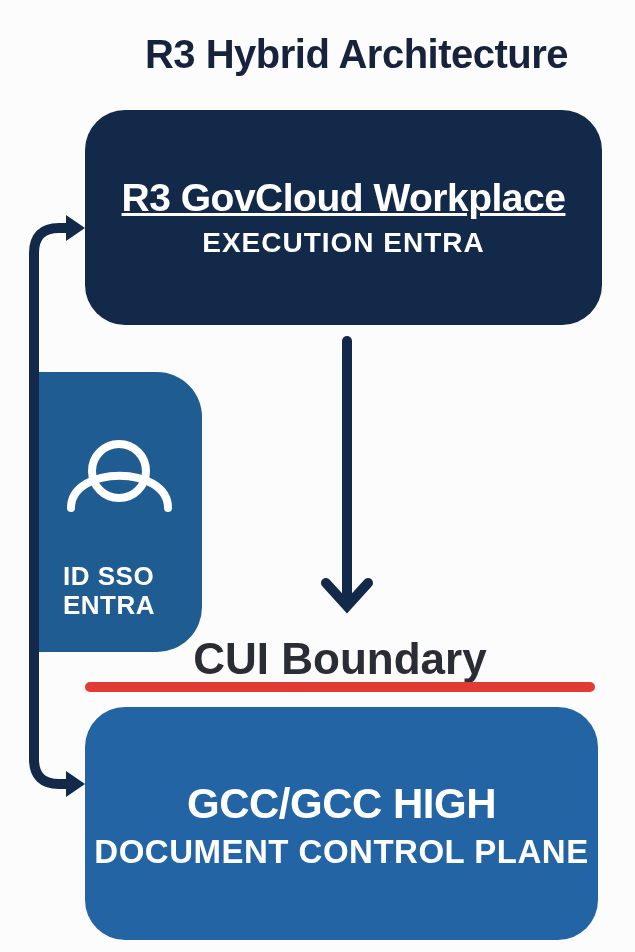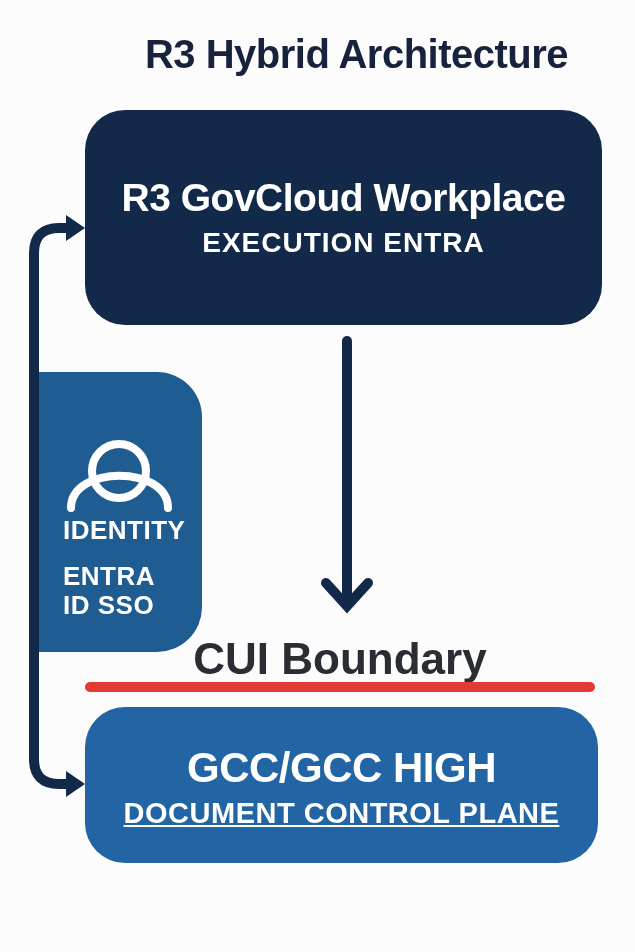--- a/index.html
+++ b/index.html
@@ -23,21 +23,21 @@
   .wires{position:absolute;top:0;left:0;width:635px;height:952px;z-index:1;}
   .wires path.line{fill:none;stroke:var(--navy,#12294a);stroke-width:10;stroke-linecap:round;}
   .wires polygon.head{fill:var(--navy,#12294a);}
   
   .exec-box{
     position:absolute;left:85px;top:110px;width:517px;height:215px;
     background:var(--navy,#12294a);border-radius:40px;
     display:flex;flex-direction:column;align-items:center;justify-content:center;
     gap:7px;z-index:2;color:#fff;text-align:center;
   }
-  .exec-box .box-title{font-size:39px;letter-spacing:-0.5px;}
+  .exec-box .box-title{font-size:39px;letter-spacing:-0.5px;text-decoration:underline;}
   .exec-box .box-subtitle{font-size:28px;letter-spacing:1px;}
   
   .identity-box{
     position:absolute;left:39px;top:372px;width:163px;height:280px;
     background:var(--identity-blue,#1e5c92);
     border-radius:0 45px 45px 0;
     z-index:2;color:#fff;
   }
   .identity-box svg{position:absolute;left:0;top:0;}
   .identity-box .person{fill:none;stroke:#fff;stroke-width:8;stroke-linecap:round;}
@@ -48,27 +48,27 @@
     position:absolute;left:85px;top:634px;width:510px;
     text-align:center;font-size:44px;
     color:var(--boundary-text,#2a2d33);
   }
   .boundary-line{
     position:absolute;left:85px;top:682px;width:510px;height:10px;
     border-radius:5px;background:var(--red,#e23b33);
   }
   
   .control-box{
-    position:absolute;left:85px;top:707px;width:513px;height:156px;
+    position:absolute;left:85px;top:707px;width:513px;height:233px;
     background:var(--blue,#2365a4);border-radius:40px;
     display:flex;flex-direction:column;align-items:center;justify-content:center;
     gap:5px;z-index:2;color:#fff;text-align:center;padding-top:4px;box-sizing:border-box;
   }
   .control-box .box-title{font-size:42px;letter-spacing:-0.5px;}
-  .control-box .box-subtitle{font-size:29px;letter-spacing:0.5px;text-decoration:underline;}
+  .control-box .box-subtitle{font-size:33px;letter-spacing:0.5px;}
 </style>
 </head>
 <body>
 
 <div class="canvas">
 
   <div class="title">R3 Hybrid Architecture</div>
 
   <svg class="wires" viewBox="0 0 635 952">
 
@@ -87,24 +87,23 @@
   <div class="exec-box">
     <div class="box-title">R3 GovCloud Workplace</div>
     <div class="box-subtitle">EXECUTION ENTRA</div>
   </div>
 
   <div class="identity-box">
     <svg width="163" height="140" viewBox="0 0 163 140">
       <circle class="person" cx="80" cy="99" r="27"></circle>
       <path class="person" d="M 32 176 C 32 133 129 133 129 176" transform="translate(0,-40)"></path>
     </svg>
-    <div class="identity-label">IDENTITY</div>
     <div class="sso-lines">
+      <div>ID SSO</div>
       <div>ENTRA</div>
-      <div>ID SSO</div>
     </div>
   </div>
 
   <div class="boundary-label">CUI Boundary</div>
   <div class="boundary-line"></div>
 
   <div class="control-box">
     <div class="box-title">GCC/GCC HIGH</div>
     <div class="box-subtitle">DOCUMENT CONTROL PLANE</div>
   </div>

